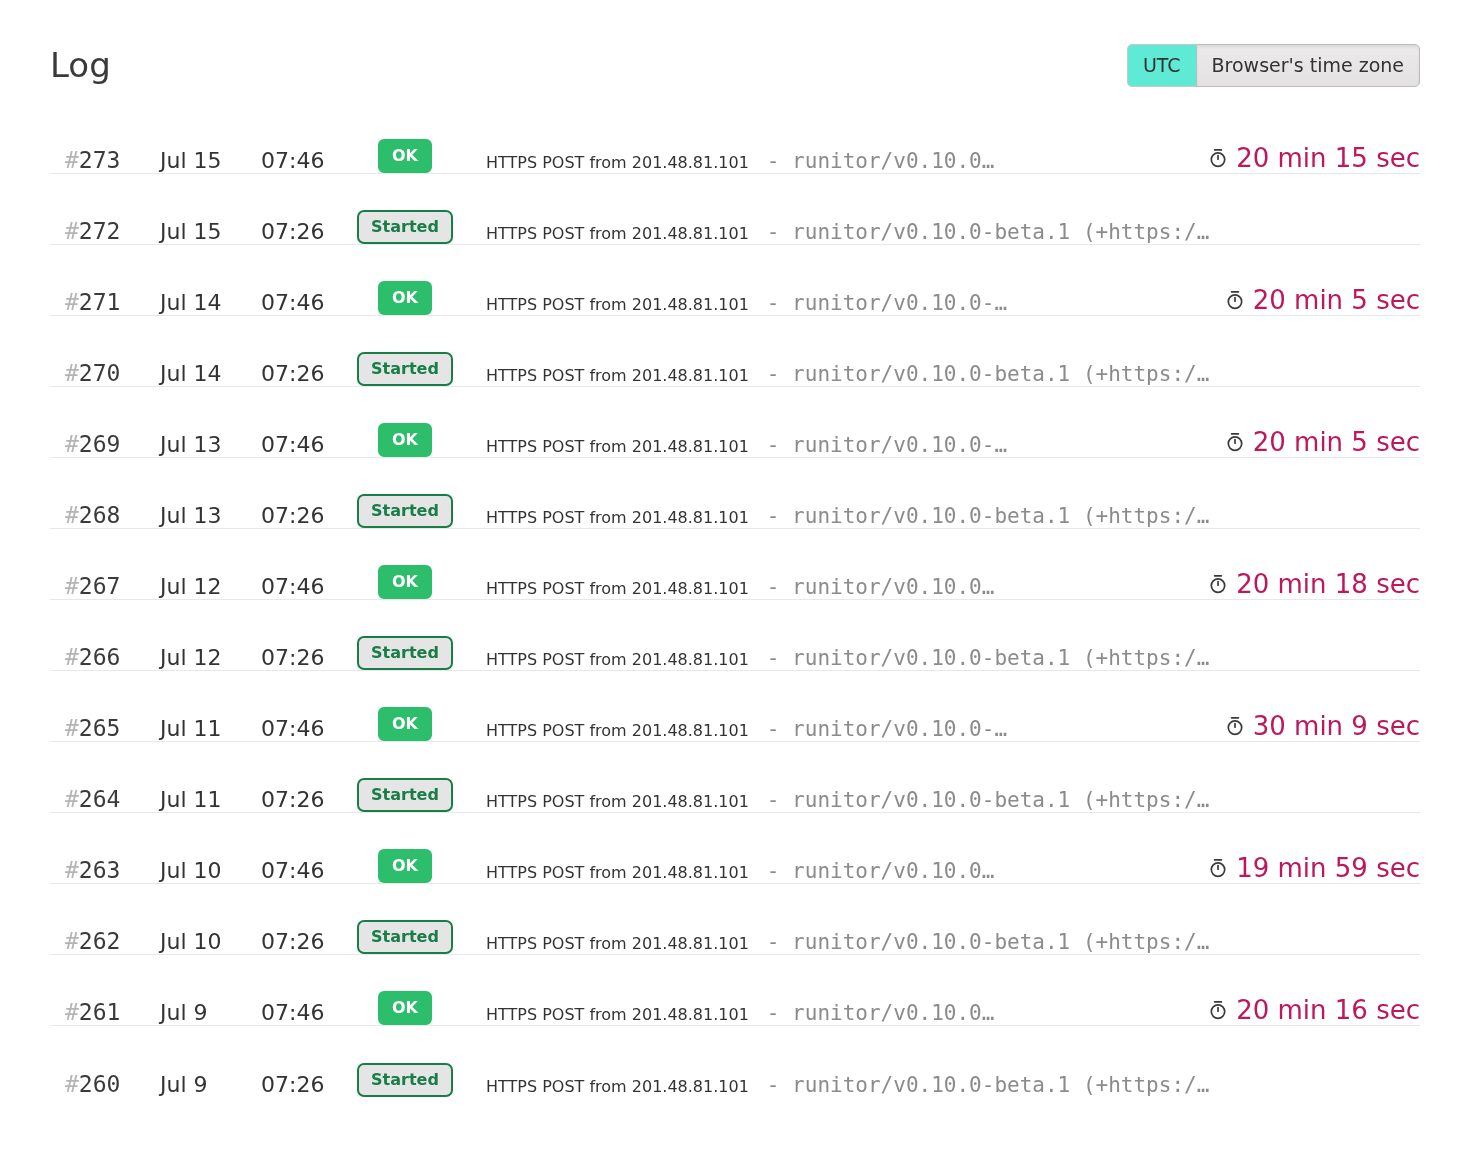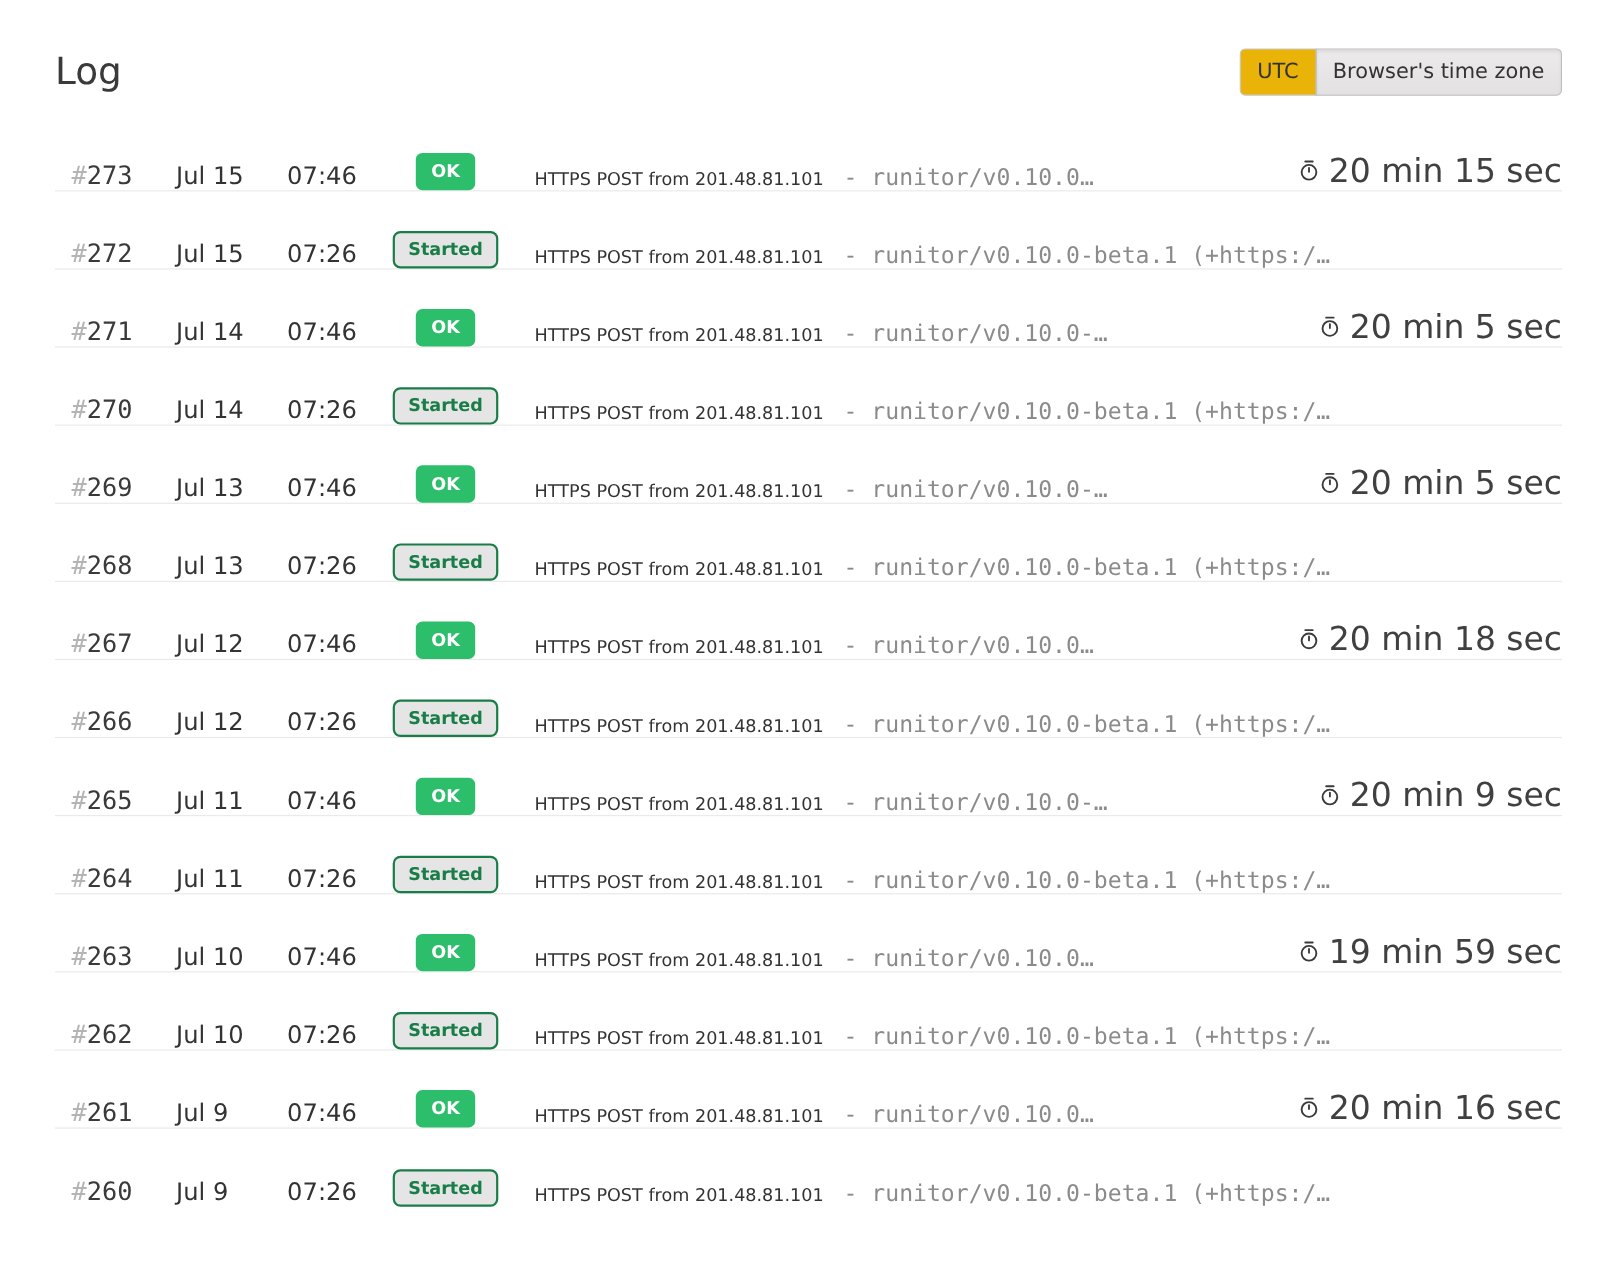--- a/index.html
+++ b/index.html
@@ -21,21 +21,21 @@
   }
   .title-wrap { display: flex; align-items: baseline; }
   h1.page-title { font-size: 34px; font-weight: 400; color: #3a3a3a; letter-spacing: 0; }
   .page-subtitle { font-size: 21px; color: #8d8d8d; margin-left: 14px; font-weight: 400; }
 
   .tz-toggle { display: inline-flex; }
   .tz-btn {
     font-family: inherit;
     font-size: 19px;
     color: #333;
-    background: #eab308;
+    background: #5eead4;
     border: 1px solid #c9c9c9;
     padding: 9px 15px;
     cursor: pointer;
     line-height: 1.2;
   }
   .tz-btn:first-child { border-radius: 5px 0 0 5px; }
   .tz-btn:last-child { border-radius: 0 5px 5px 0; margin-left: -1px; }
   .tz-btn.active {
     background: linear-gradient(#eceaea, #e3e1e1);
     border-color: #bdbdbd;
@@ -104,22 +104,22 @@
     color: #8b8b8b;
     margin-left: 18px;
     overflow: hidden;
   }
 
   .col-duration {
     flex: none;
     margin-left: 14px;
     display: flex;
     align-items: center;
-    font-size: 30px;
-    color: #404040;
+    font-size: 26px;
+    color: #be185d;
   }
   .stopwatch { margin-right: 8px; display: block; }
   .stopwatch line, .stopwatch circle {
     stroke: #3a3a3a;
     stroke-width: 1.7;
     stroke-linecap: round;
     fill: none;
   }
 </style>
 </head>
@@ -288,21 +288,21 @@
     <span class="col-desc">
       <span class="event">HTTPS POST from 201.48.81.101</span>
       <span class="agent">- runitor/v0.10.0-…</span>
     </span>
     <span class="col-duration">
       <svg class="stopwatch" width="20" height="20" viewBox="0 0 20 20" aria-hidden="true">
         <line x1="6.6" y1="1.8" x2="13.4" y2="1.8"></line>
         <circle cx="10" cy="11.6" r="6.7"></circle>
         <line x1="10" y1="7.6" x2="10" y2="11.2"></line>
       </svg>
-      <span class="duration-text">20 min 9 sec</span>
+      <span class="duration-text">30 min 9 sec</span>
     </span>
   </div>
 
   <div class="log-row">
     <span class="col-id"><span class="hash">#</span><span class="num">264</span></span>
     <span class="col-date">Jul 11</span>
     <span class="col-time">07:26</span>
     <span class="col-badge">
       <span class="badge badge-started">Started</span>
     </span>

